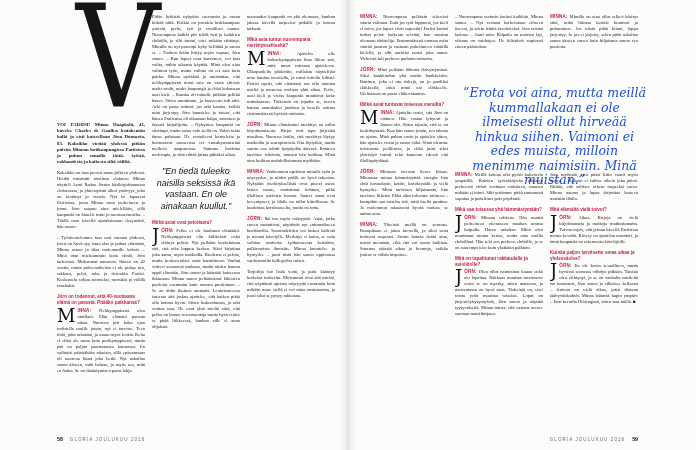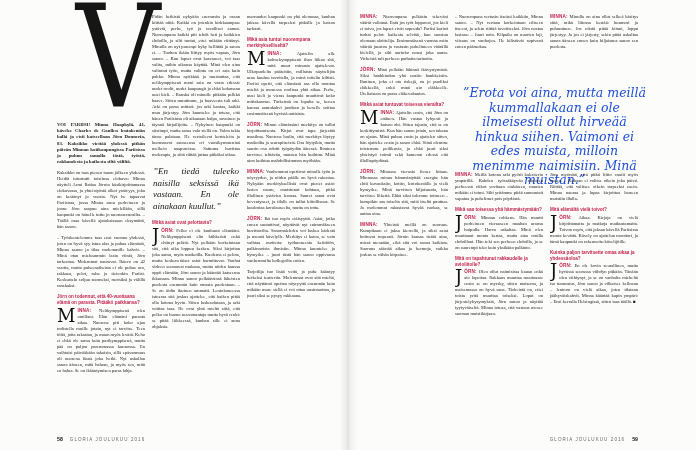--- a/index.html
+++ b/index.html
@@ -41,22 +41,22 @@
   }
   .speaker {
     font-family:"Liberation Sans", sans-serif; font-weight:bold;
     color:var(--accent); letter-spacing:0.2px;
   }
   .dropcap {
     float:left; font-family:"DejaVu Serif", serif; font-size:18px;
     line-height:14px; padding:1px 2px 0 0; color:#111;
   }
   .pullquote {
-    font-family:Liberation Serif, serif; font-style:italic;
-    font-size:9px; line-height:11.5px; 
+    font-family:Liberation Sans, sans-serif; font-style:italic;
+    font-size:9px; line-height:11.5px; text-align:center;
     color:#151515; margin:8px 1px !important;
   }
   .bigquote {
     position:absolute; left:455px; top:86px; width:183px;
     font-family:"DejaVu Serif", serif; font-style:italic;
     font-size:12.5px; line-height:14.5px; text-align:center; color:#1d4ed8;margin-left:8px;
   }
   .footer {
     position:absolute; top:436px;
     font-family:"Liberation Sans", sans-serif; font-size:4.5px;

